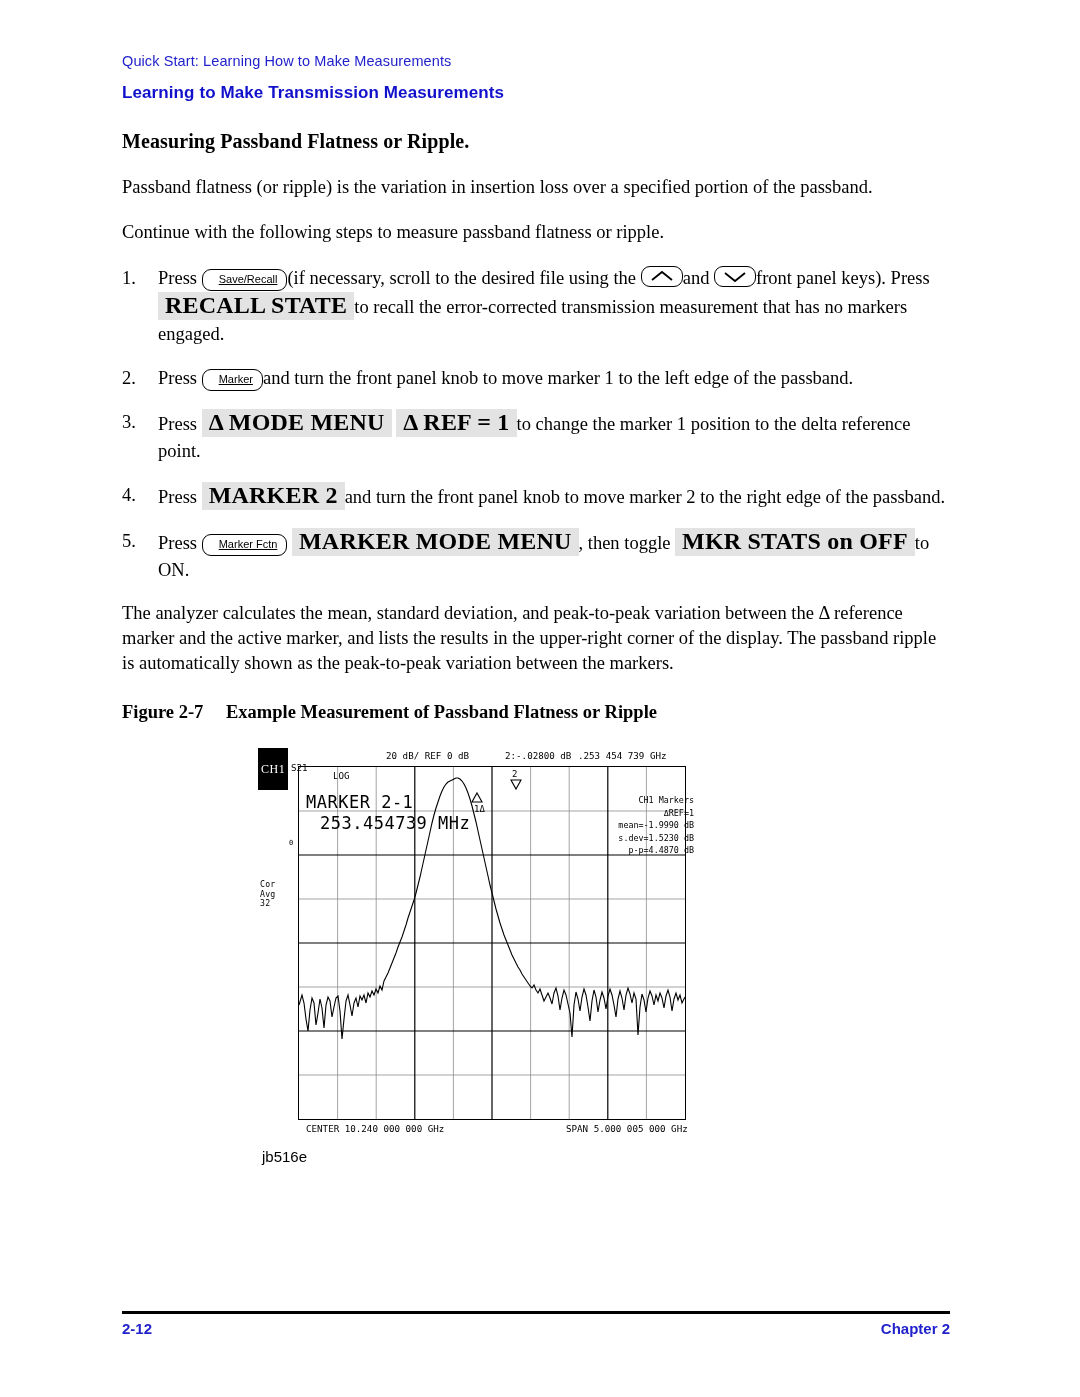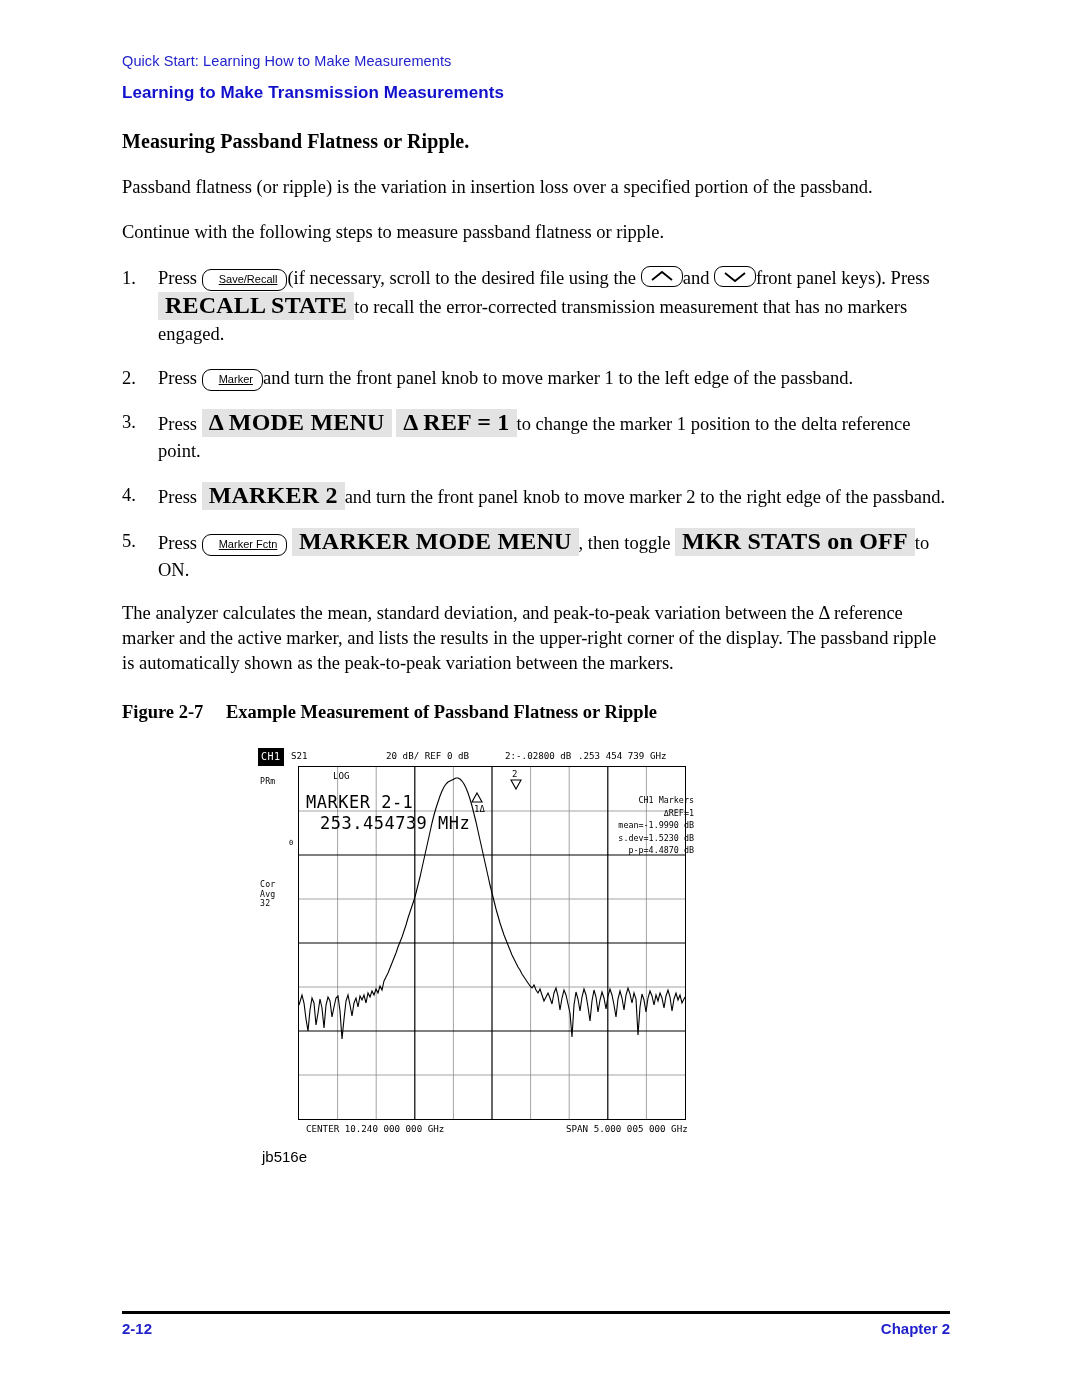--- a/index.html
+++ b/index.html
@@ -150,26 +150,27 @@
     width: 444px;
     height: 16px;
     font-size: 9.2px;
     line-height: 16px;
     white-space: nowrap;
   }
   .lcd-top .ch-badge {
     display: inline-block;
     background: #000;
     color: #fff;
-    padding: 0 2px;
-    font-size: 10px;
+    padding: 12px 2px;
+    font-size: 12px;
     letter-spacing: 0.5px;
     border: 1px solid #000;
-  }
-  .t-s21   { position: absolute; left: 33px;  top: 0; }
+    font-family: Liberation Serif, serif;
+  }
+  .t-s21   { position: absolute; left: 33px;  top: 12px; }
   .t-log   { position: absolute; left: 75px;  top: 0; margin-top: 20px; }
   .t-scale { position: absolute; left: 128px; top: 0; }
   .t-m2v   { position: absolute; left: 247px; top: 0; }
   .t-m2f   { position: absolute; left: 320px; top: 0; }
 
   .grid-wrap {
     position: absolute;
     left: 40px;
     top: 18px;
     width: 388px;

